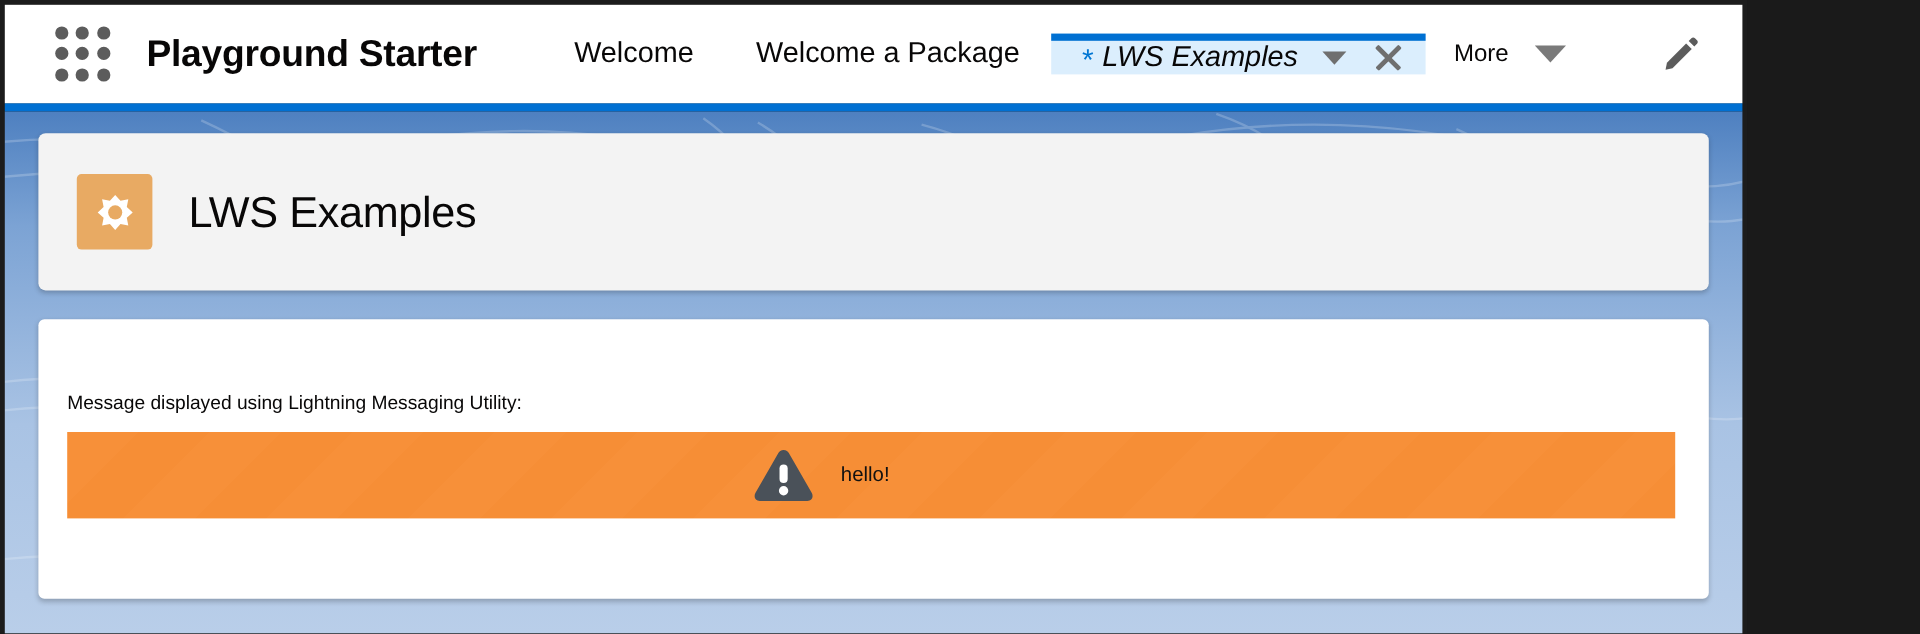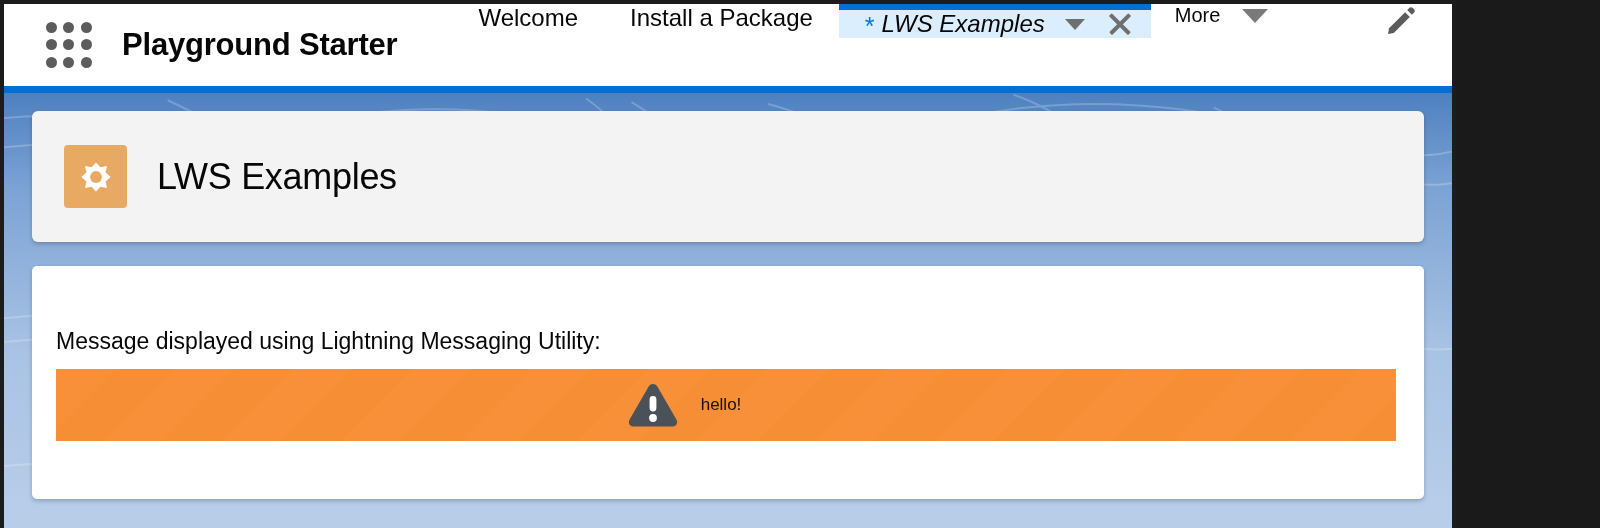--- a/index.html
+++ b/index.html
@@ -54,21 +54,21 @@
     font-size: 31px;
     font-weight: 600;
     color: #080707;
     letter-spacing: -0.2px;
     white-space: nowrap;
     flex: 0 0 auto;
   }
 
   .nav-items {
     display: flex;
-    align-items: flex-start;
+    align-items: center;
     height: 82px;
     margin-left: 55px;
     flex: 1 1 auto;
     min-width: 0;
   }
 
   .nav-tab {
     display: flex;
     align-items: center;
     padding: 0 26px;
@@ -219,21 +219,21 @@
   .content-card {
     margin-top: 24px;
     background: #ffffff;
     border-radius: 5px;
     height: 233px;
     padding: 62px 28px 0 24px;
     box-shadow: 0 2px 4px rgba(0,0,0,0.22);
   }
 
   .msg-label {
-    font-size: 23px;
+    font-size: 16px;
     color: #080707;
     margin-bottom: 14px;
   }
 
   .alert-banner {
     position: relative;
     height: 72px;
     background:
       repeating-linear-gradient(
         135deg,
@@ -285,21 +285,21 @@
 
     <div class="app-title">Playground Starter</div>
 
     <div class="nav-items">
 
       <div class="nav-tab">
         <span>Welcome</span>
       </div>
 
       <div class="nav-tab">
-        <span>Install a Package</span>
+        <span>Welcome a Package</span>
       </div>
 
       <div class="nav-tab active">
         <span class="tab-star">*</span>
         <span class="tab-label">LWS Examples</span>
         <span class="tab-caret"></span>
         <span class="tab-close"></span>
       </div>
 
       <div class="nav-more">

